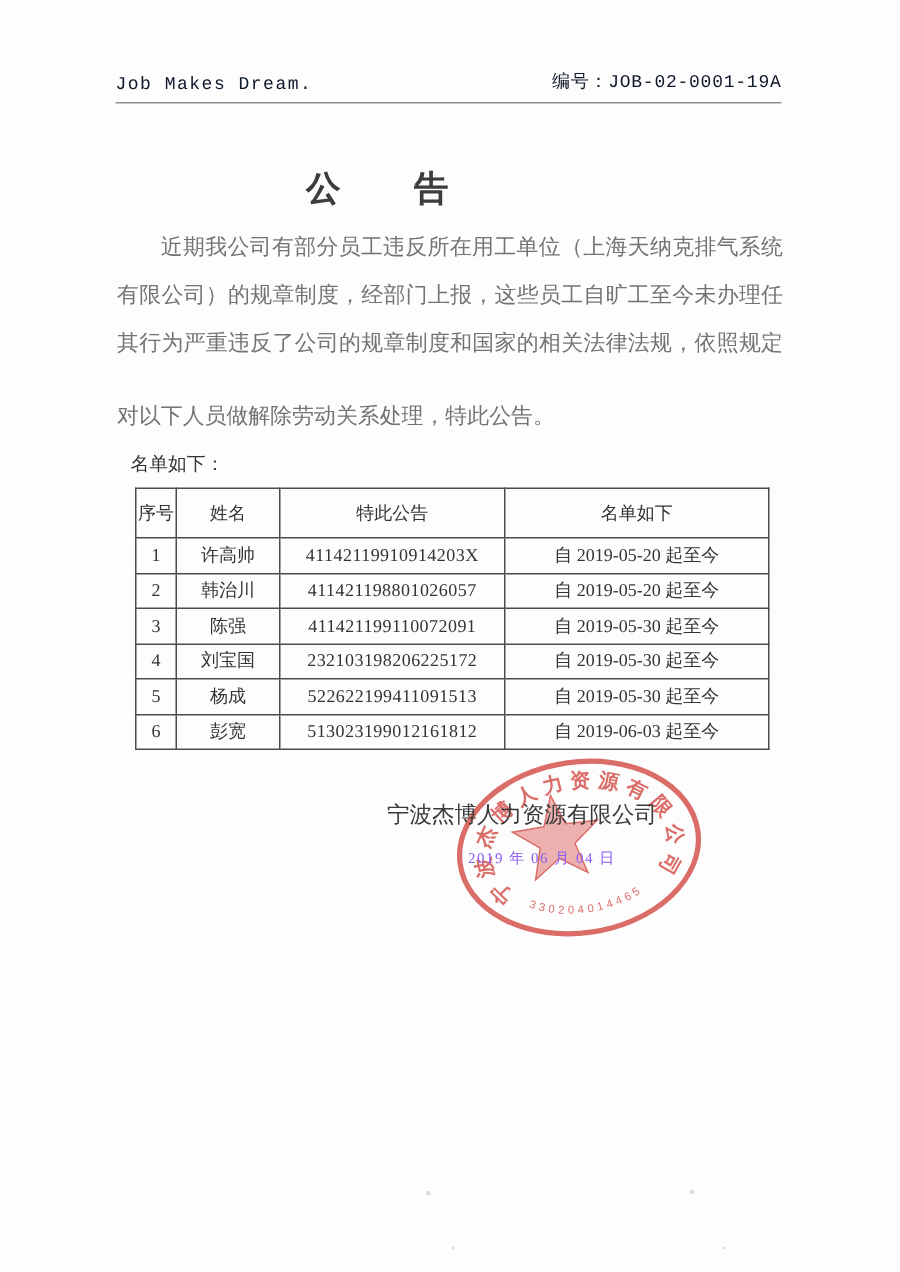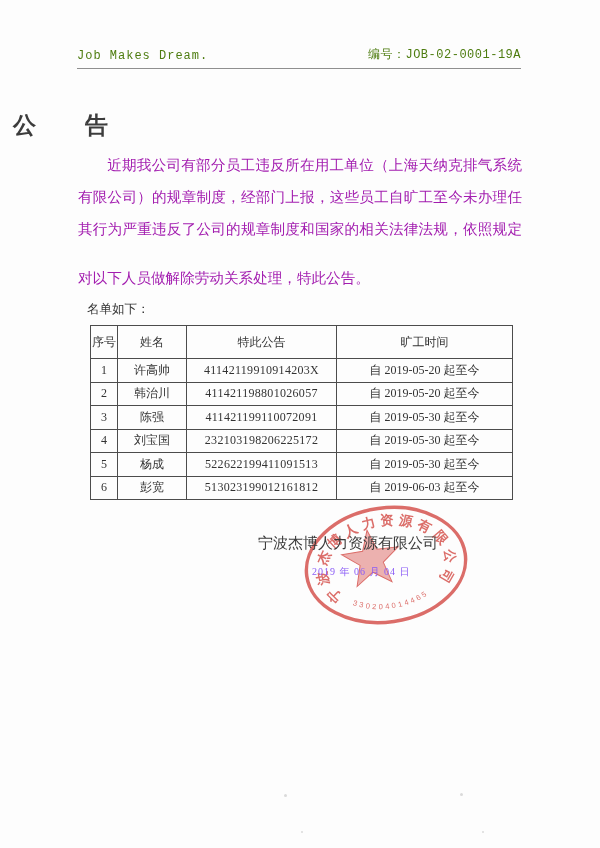--- a/index.html
+++ b/index.html
@@ -6,30 +6,30 @@
   .page{
     position:relative;width:600px;height:848px;background:#fdfdfd;overflow:hidden;
     font-family:"Liberation Serif","DejaVu Serif",serif;color:#383838;
   }
   
   .doc-header{
     position:absolute;left:77px;top:46px;width:444px;
     display:flex;justify-content:space-between;align-items:flex-end;
     border-bottom:1.5px solid #8f8f8f;padding-bottom:5px;
     font-family:"Liberation Mono","DejaVu Sans Mono",monospace;
-    color:#4d7c0f;font-size:12px;letter-spacing:1px;
+    color:#0f172a;font-size:12px;letter-spacing:1px;
   }
   .doc-header .doc-number{letter-spacing:0.5px;}
   
   .doc-title{
-    position:absolute;left:0;top:110px;width:503px;
+    position:absolute;left:0;top:110px;width:503px;text-align:center;
     font-size:23px;font-weight:700;letter-spacing:13px;text-indent:13px;color:#3c3c3c;
   }
   
-  .doc-body{position:absolute;left:78px;top:149px;width:444px;font-size:14.6px;line-height:32px;color:#a21caf;}
+  .doc-body{position:absolute;left:78px;top:149px;width:444px;font-size:14.6px;line-height:32px;color:#737373;}
   .para-line{text-align:justify;text-align-last:justify;white-space:nowrap;}
   .para-line.first{text-indent:2em;}
   .para-line.last{text-align-last:left;margin-top:17px;}
   .list-intro{
     position:absolute;left:87px;top:301px;font-size:12.5px;font-weight:400;color:#333;
   }
   
   table.roster{
     position:absolute;left:90px;top:325px;border-collapse:collapse;
     font-size:12px;color:#333;table-layout:fixed;
@@ -87,21 +87,21 @@
       <col class="col-no">
         <col class="col-name">
         <col class="col-id">
         <col class="col-time">
     </colgroup>
     <thead>
       <tr>
         <th class="th-no">序号</th>
         <th>姓名</th>
         <th>特此公告</th>
-        <th>旷工时间</th>
+        <th>名单如下</th>
       </tr>
     </thead>
     <tbody>
       <tr>
         <td>1</td>
         <td>许高帅</td>
         <td class="cell-id">41142119910914203X</td>
         <td>自 2019-05-20 起至今</td>
       </tr>
       <tr>

